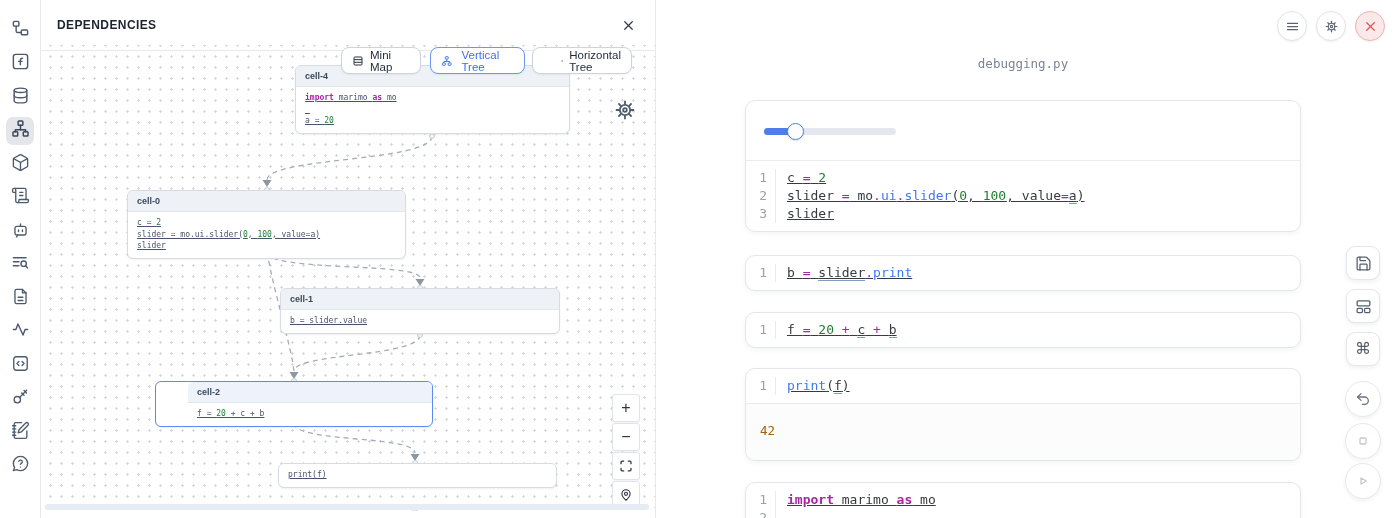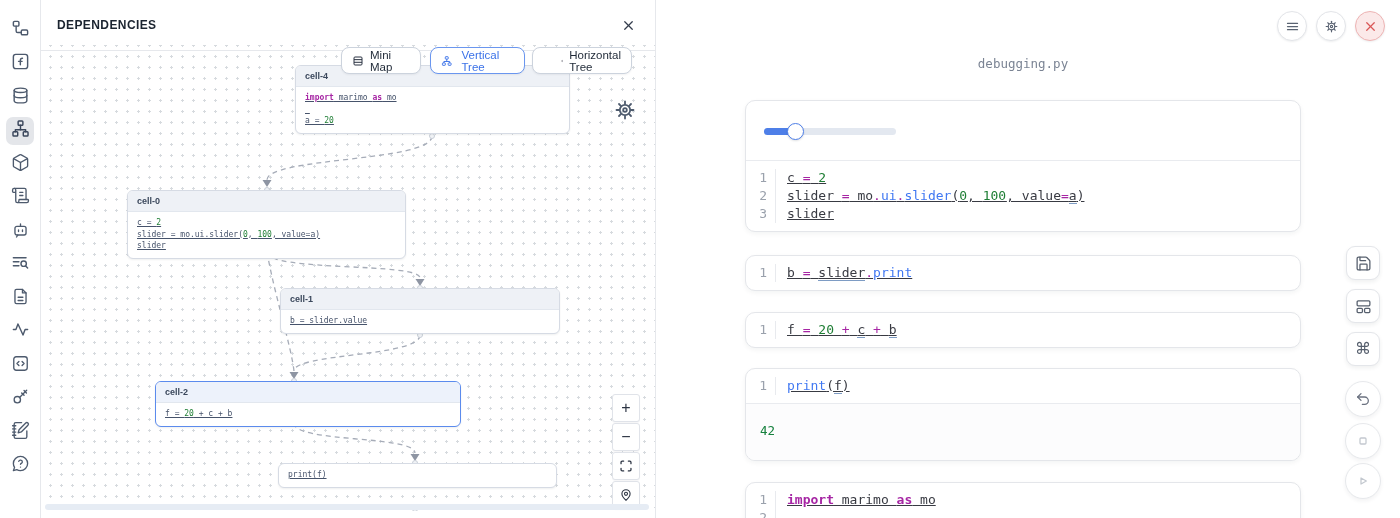--- a/index.html
+++ b/index.html
@@ -82,21 +82,21 @@
     box-shadow:0 1px 2px rgba(27,36,48,.15); }
   .code-row { display:flex; padding:8px 0; }
   .lnums { width:30px; flex:0 0 30px; text-align:right; padding-right:8px;
     font-family:"DejaVu Sans Mono", monospace; font-size:13px; line-height:18px;
     color:#9aa1ac; border-right:1px solid #e8eaee; }
   .code-body { padding-left:11px; font-family:"DejaVu Sans Mono", monospace; font-size:13px;
     line-height:18px; color:#383a42; flex:1; cursor:text; }
   .code-line { white-space:pre; min-height:18px;text-decoration:underline; }
   .cell-output { border-top:1px solid #e9ebef; background:#fcfcfd; height:57px;
     padding:19px 0 0 14px; font-family:"DejaVu Sans Mono", monospace; font-size:12.5px;
-    color:#15803d; }
+    color:#a16207; }
 
   
   .tk-p { color:inherit; }
   .tk-k { color:#a626a4; font-weight:bold; }
   .tk-o { color:#a626a4; }
   .tk-n { color:#1e7e34; }
   .tk-f { color:#4078f2; }
   .tk-u { color:inherit; border-bottom:1px solid #7e9cc4; }
 
   
@@ -281,21 +281,21 @@
         <div class="code-line"><span class="tk-p">slider = mo.ui.slider(</span><span class="tk-n">0</span><span class="tk-p">, </span><span class="tk-n">100</span><span class="tk-p">, value=a)</span></div>
         <div class="code-line"><span class="tk-p">slider</span></div>
       </div>
     </div>
     <div class="gnode" style="left:239px; top:243px; width:280px;">
       <div class="gnode-header">cell-1</div>
       <div class="gnode-body">
         <div class="code-line"><span class="tk-p">b = slider.value</span></div>
       </div>
     </div>
-    <div class="gnode selected" style="left:114px; top:336px; width:306px;">
+    <div class="gnode selected" style="left:114px; top:336px; width:278px;padding-left:32px;">
       <div class="gnode-header">cell-2</div>
       <div class="gnode-body">
         <div class="code-line"><span class="tk-p">f = </span><span class="tk-n">20</span><span class="tk-p"> + c + b</span></div>
       </div>
     </div>
     <div class="gnode" style="left:237px; top:418px; width:279px;">
       <div class="gnode-body">
         <div class="code-line"><span class="tk-p">print(f)</span></div>
       </div>
     </div>

